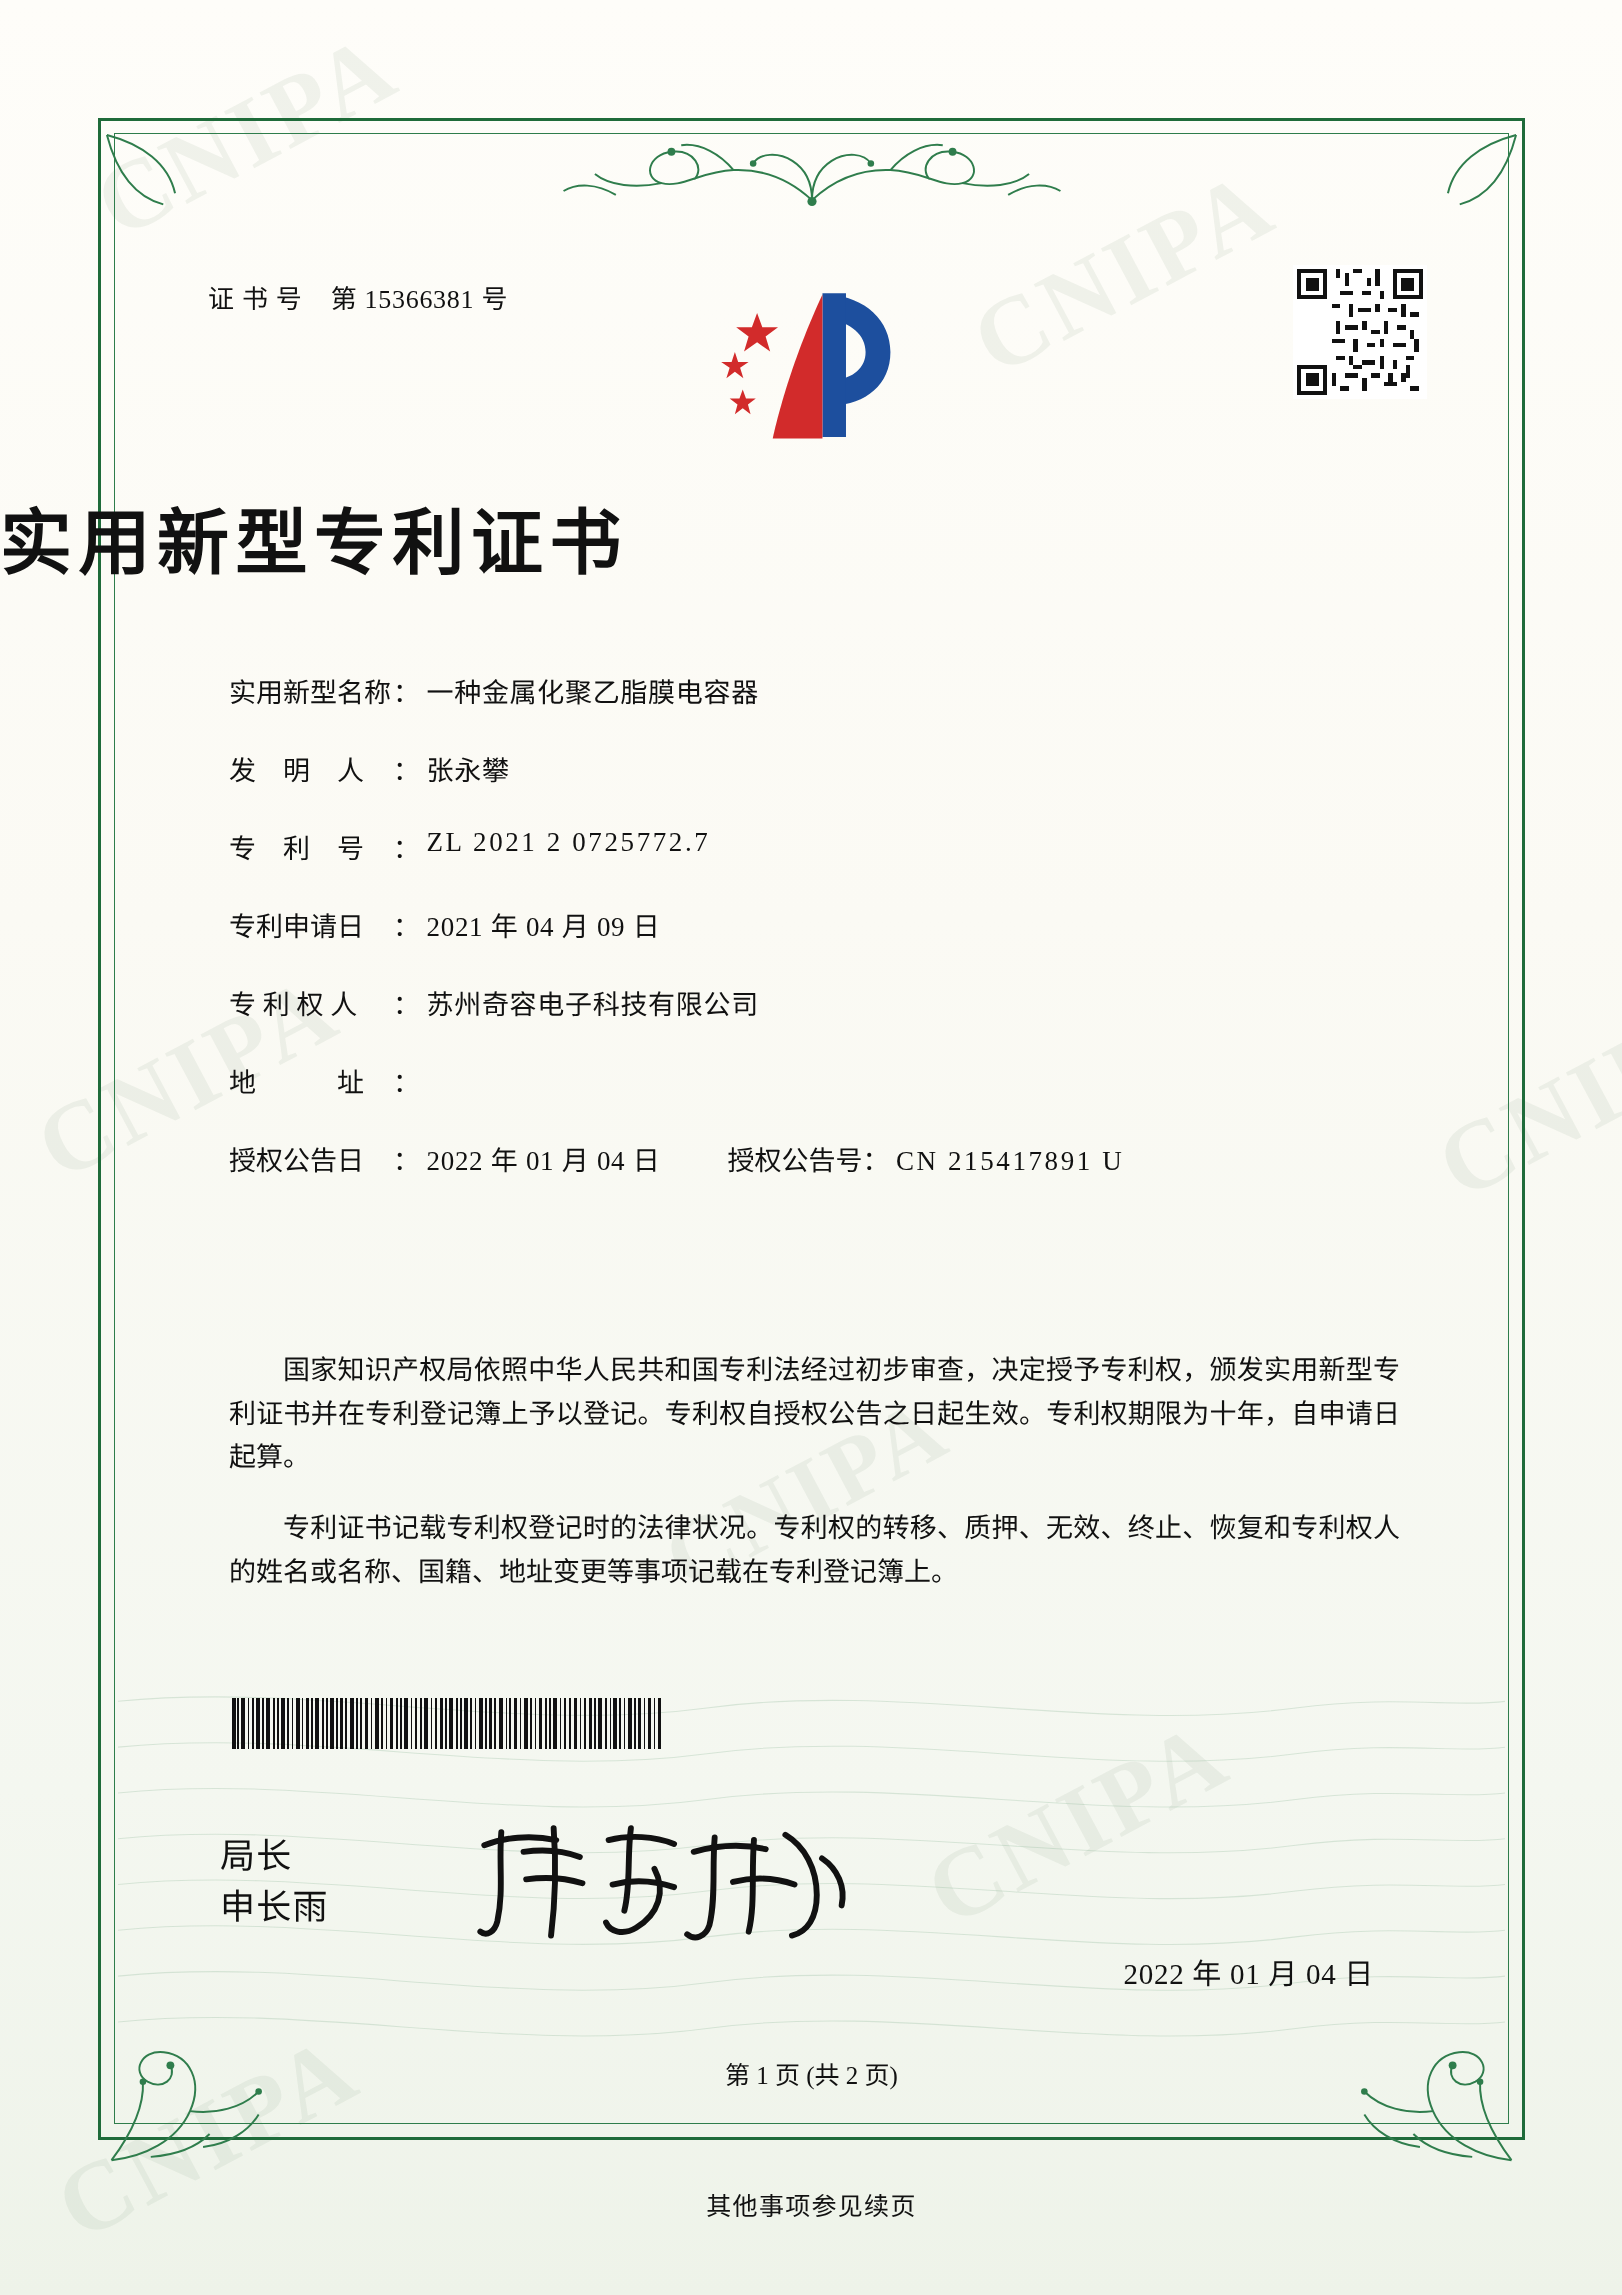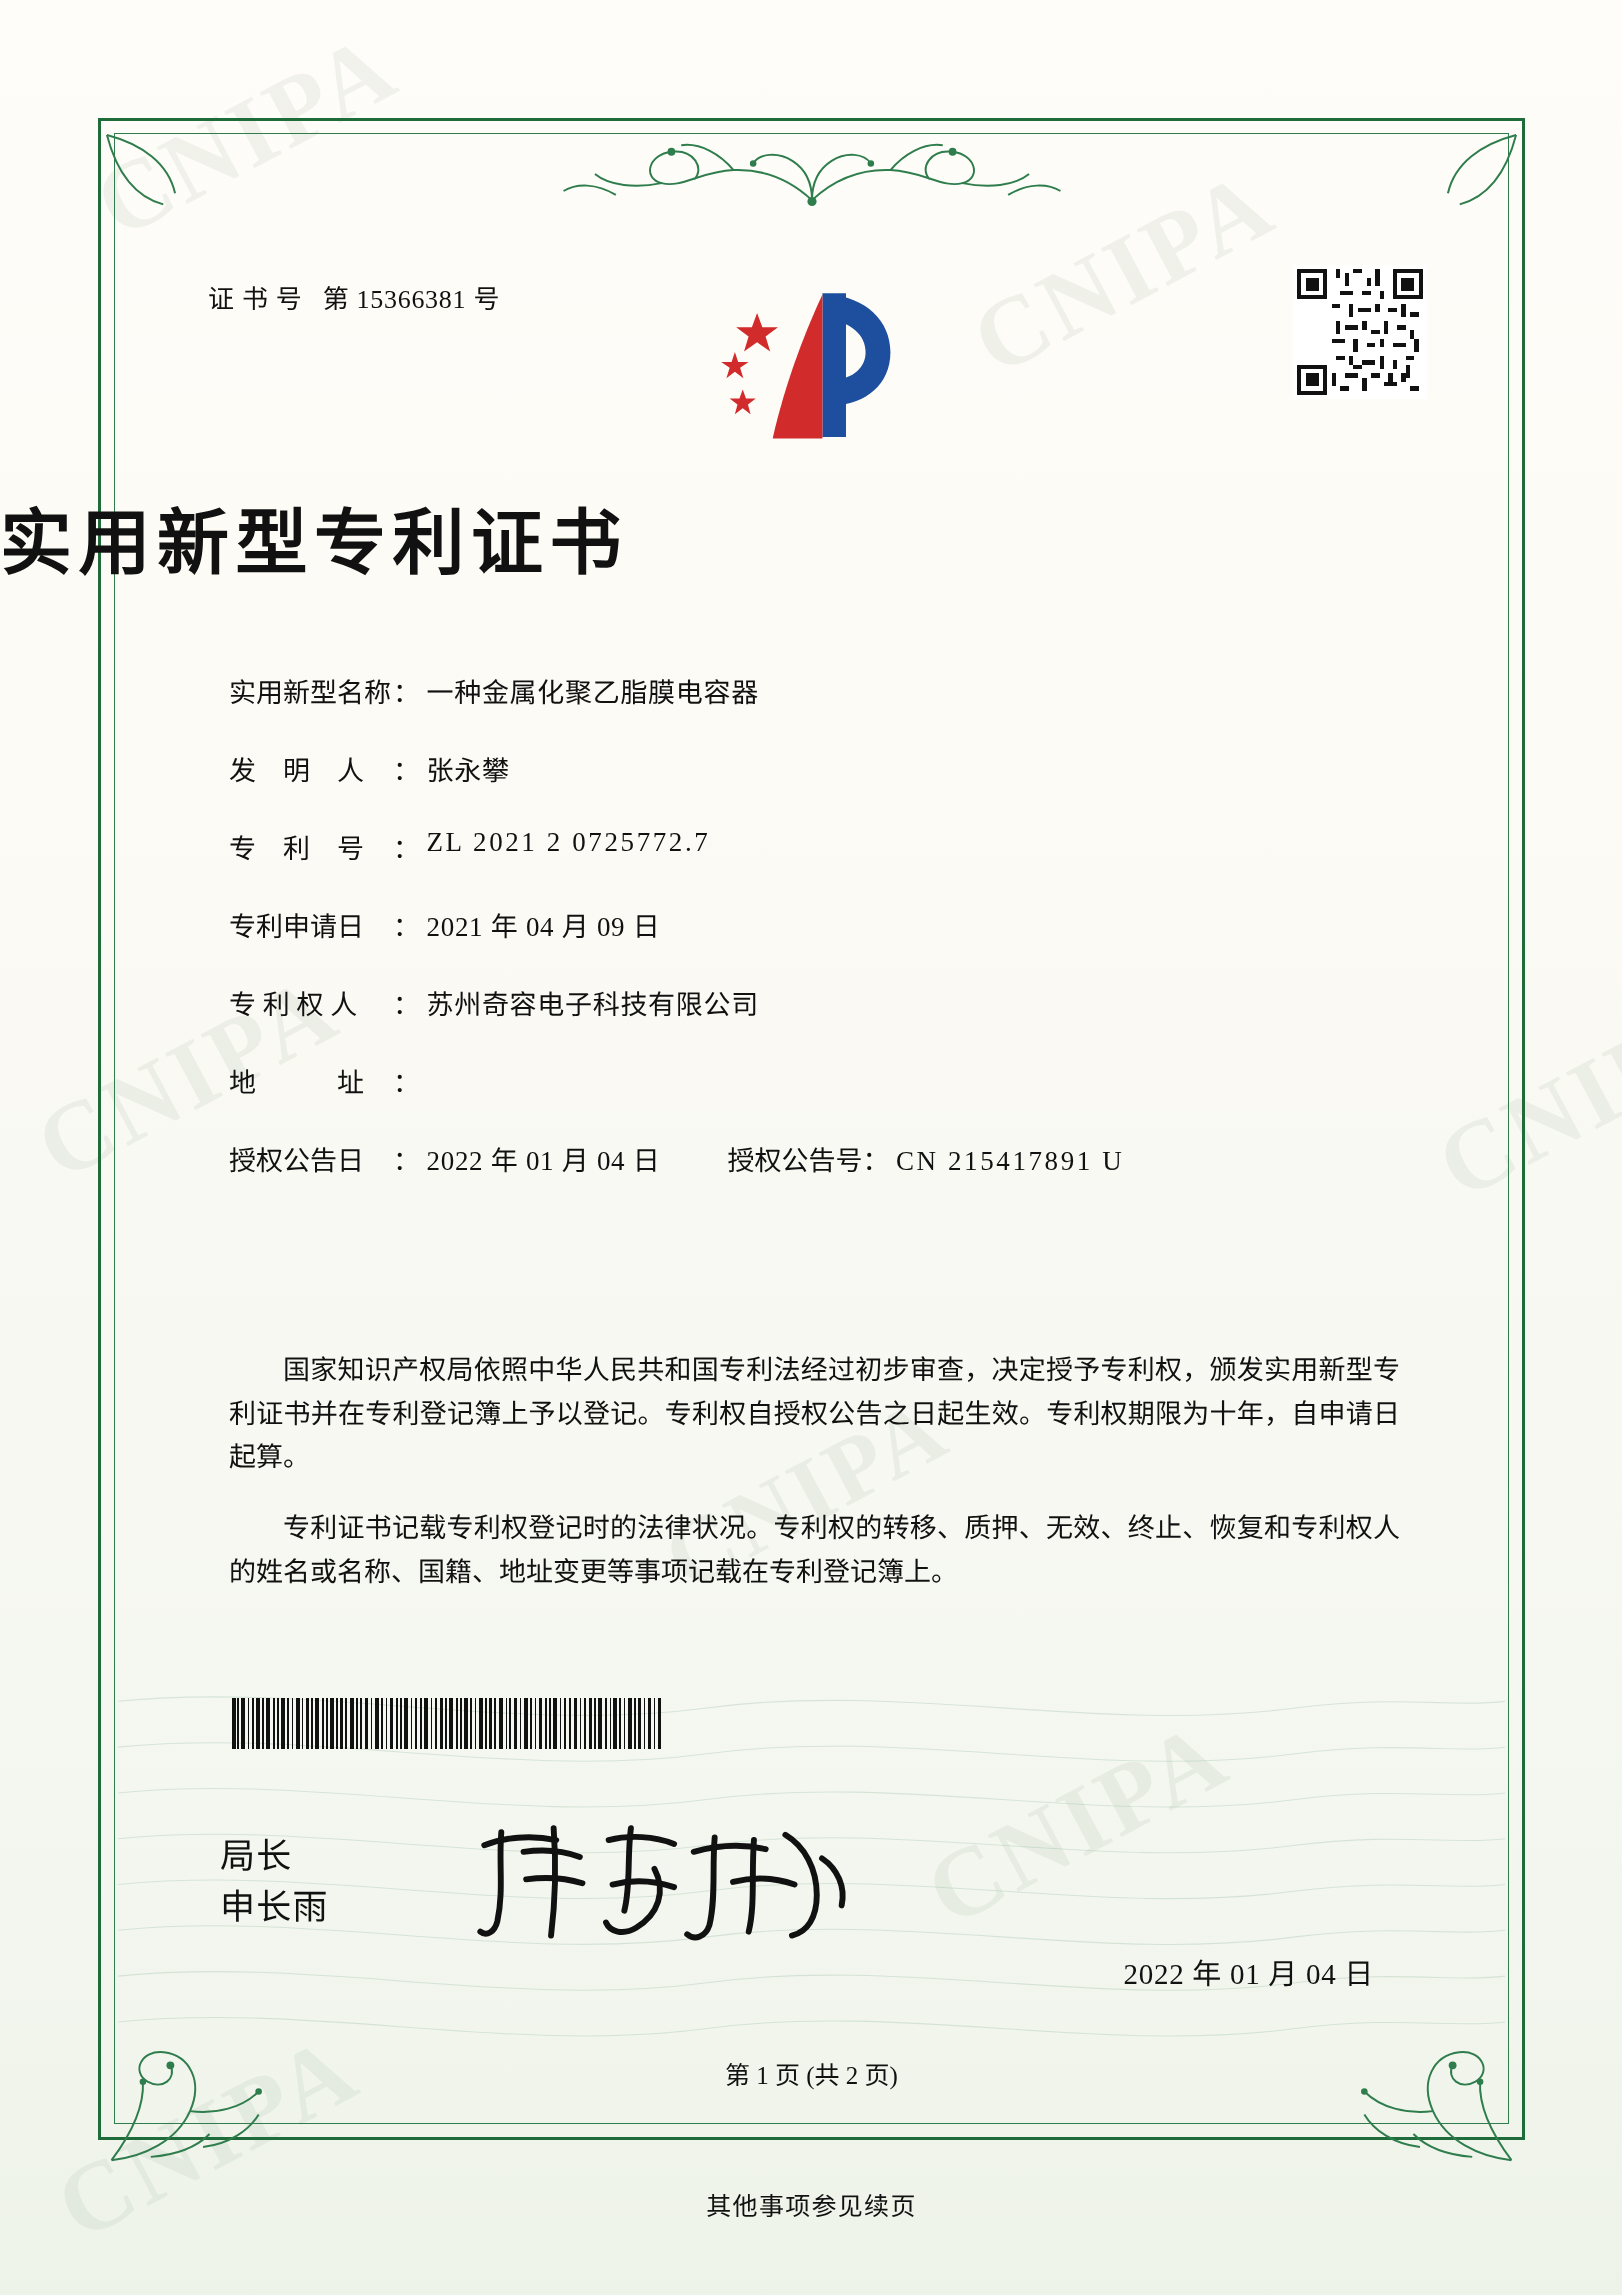--- a/index.html
+++ b/index.html
@@ -312,21 +312,21 @@
         <path d="M0 320 C300 290 600 370 900 330 C1200 290 1500 370 1800 330 C1950 310 2050 330 2120 320"></path>
         <path d="M0 390 C300 360 600 440 900 400 C1200 360 1500 440 1800 400 C1950 380 2050 400 2120 390"></path>
         <path d="M0 460 C300 430 600 510 900 470 C1200 430 1500 510 1800 470 C1950 450 2050 470 2120 460"></path>
         <path d="M0 530 C300 500 600 580 900 540 C1200 500 1500 580 1800 540 C1950 520 2050 540 2120 530"></path>
       </g>
     </svg>
   </div>
 
   <div class="cert-no">
     <span>证 书 号</span>
-    <span style="margin-left:13px">第 15366381 号</span>
+    <span style="margin-left:21px">第 15366381 号</span>
   </div>
 
   <div class="qr">
     <svg width="126" height="126" viewBox="0 0 29 29" shape-rendering="crispEdges">
       <rect width="29" height="29" fill="#fff"></rect>
       <g fill="#111">
         <rect x="0" y="0" width="7" height="1"></rect>
           <rect x="0" y="6" width="7" height="1"></rect>
         <rect x="0" y="0" width="1" height="7"></rect>
           <rect x="6" y="0" width="1" height="7"></rect>

